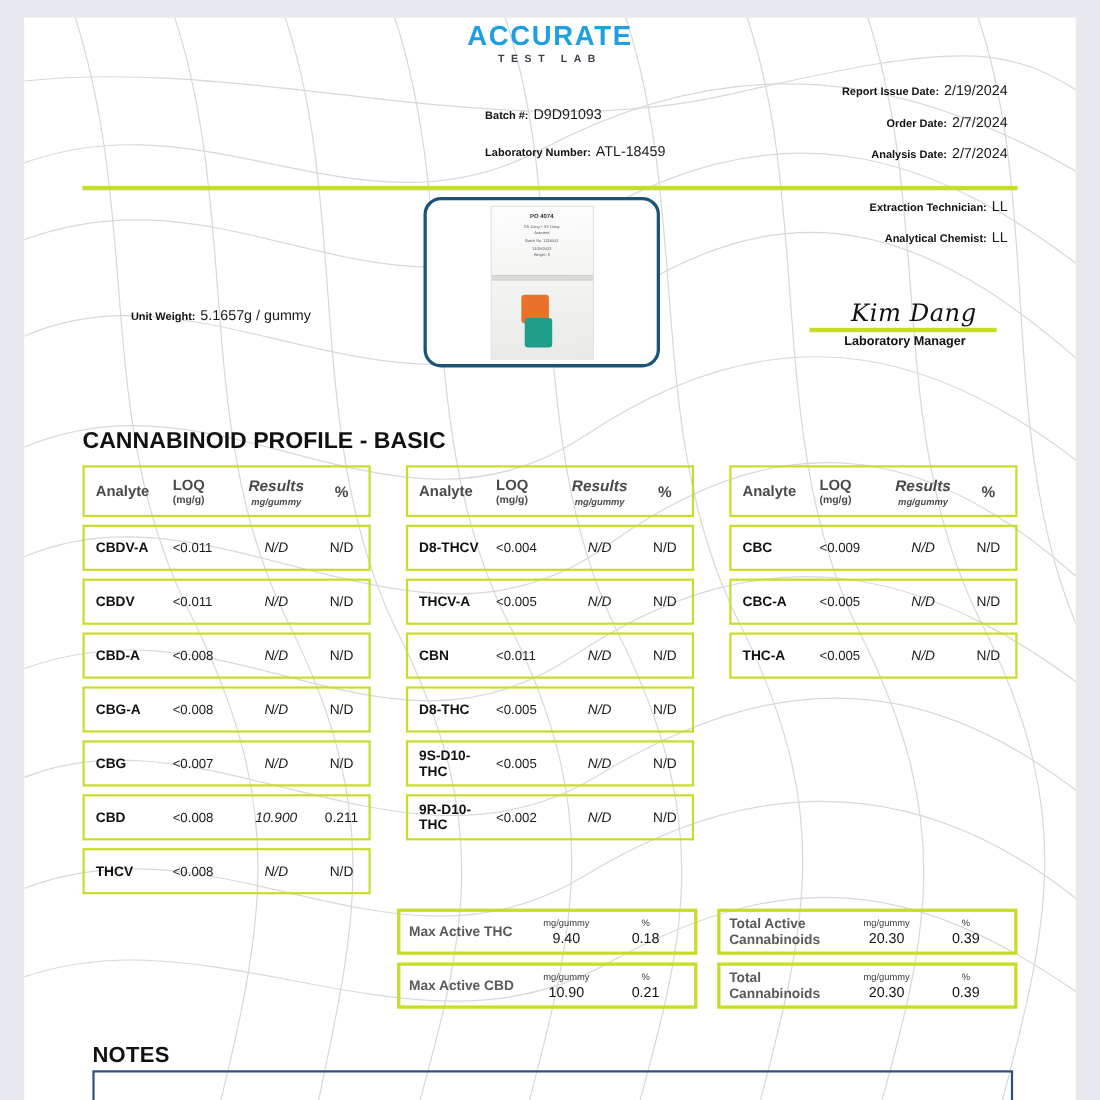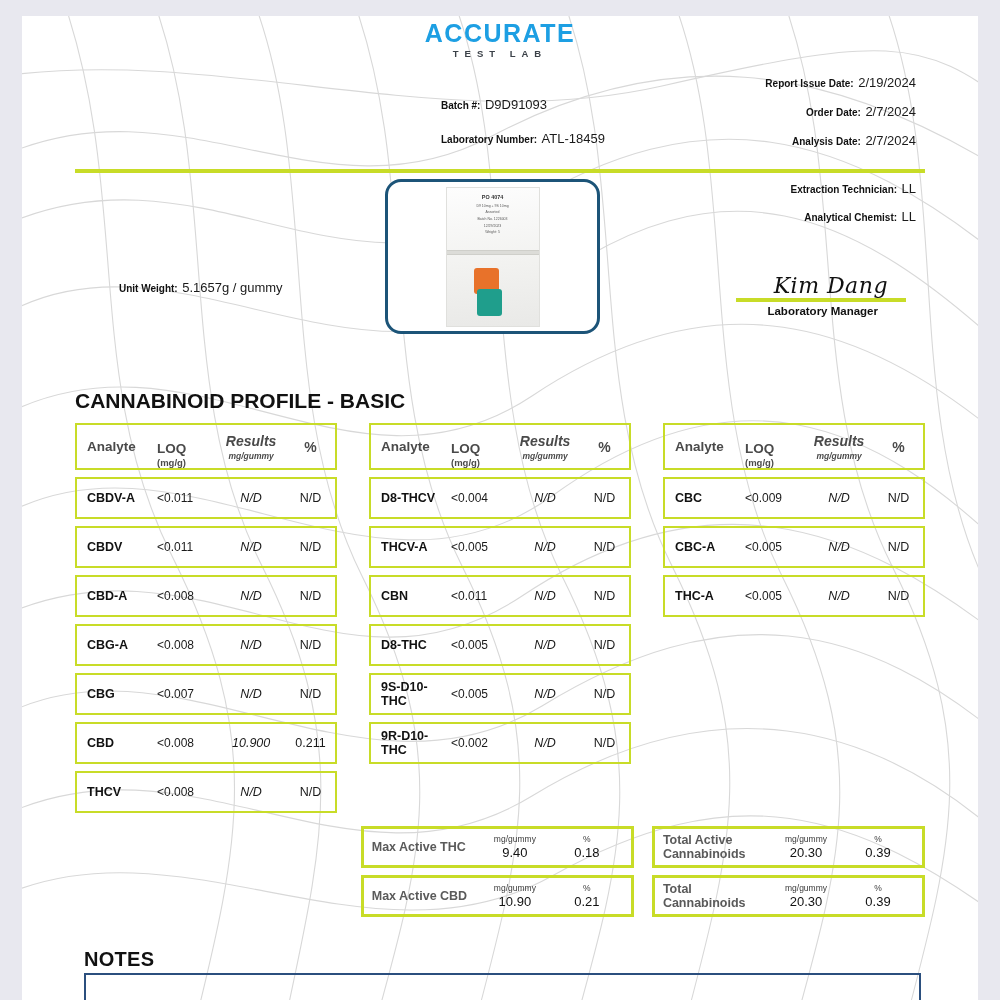--- a/index.html
+++ b/index.html
@@ -150,21 +150,21 @@
   .c-analyte { width: 31%; padding-left: 10px; font-size: 12.5px; font-weight: bold; color: #111; }
   .c-loq     { width: 23%; font-size: 12px; color: #1a1a1a; text-align: left; }
   .c-res     { width: 27%; font-size: 12.5px; color: #1a1a1a; text-align: center; font-style: italic; }
   .c-pct     { width: 19%; font-size: 12.5px; color: #1a1a1a; text-align: center; }
 
   .head .c-analyte, .head .c-loq, .head .c-res, .head .c-pct {
     display: flex; flex-direction: column; justify-content: center;
     color: #4a4a4a; font-weight: bold;
   }
   .head .c-analyte { font-size: 13.5px; }
-  .head .c-loq { font-size: 13.5px; justify-content: flex-end; }
+  .head .c-loq { font-size: 13.5px; }
   .head .c-loq .unit { font-size: 9.5px; font-weight: bold; margin-top: 1px; }
   .head .c-res { font-size: 14px; align-items: center; }
   .head .c-res .unit { font-size: 8.5px; font-weight: bold; margin-top: 2px; }
   .head .c-pct { font-size: 14px; align-items: center; }
 
   
   .summaries {
     position: relative; margin: 6px 53px 0 53px;
     display: flex; gap: 18px;
   }

